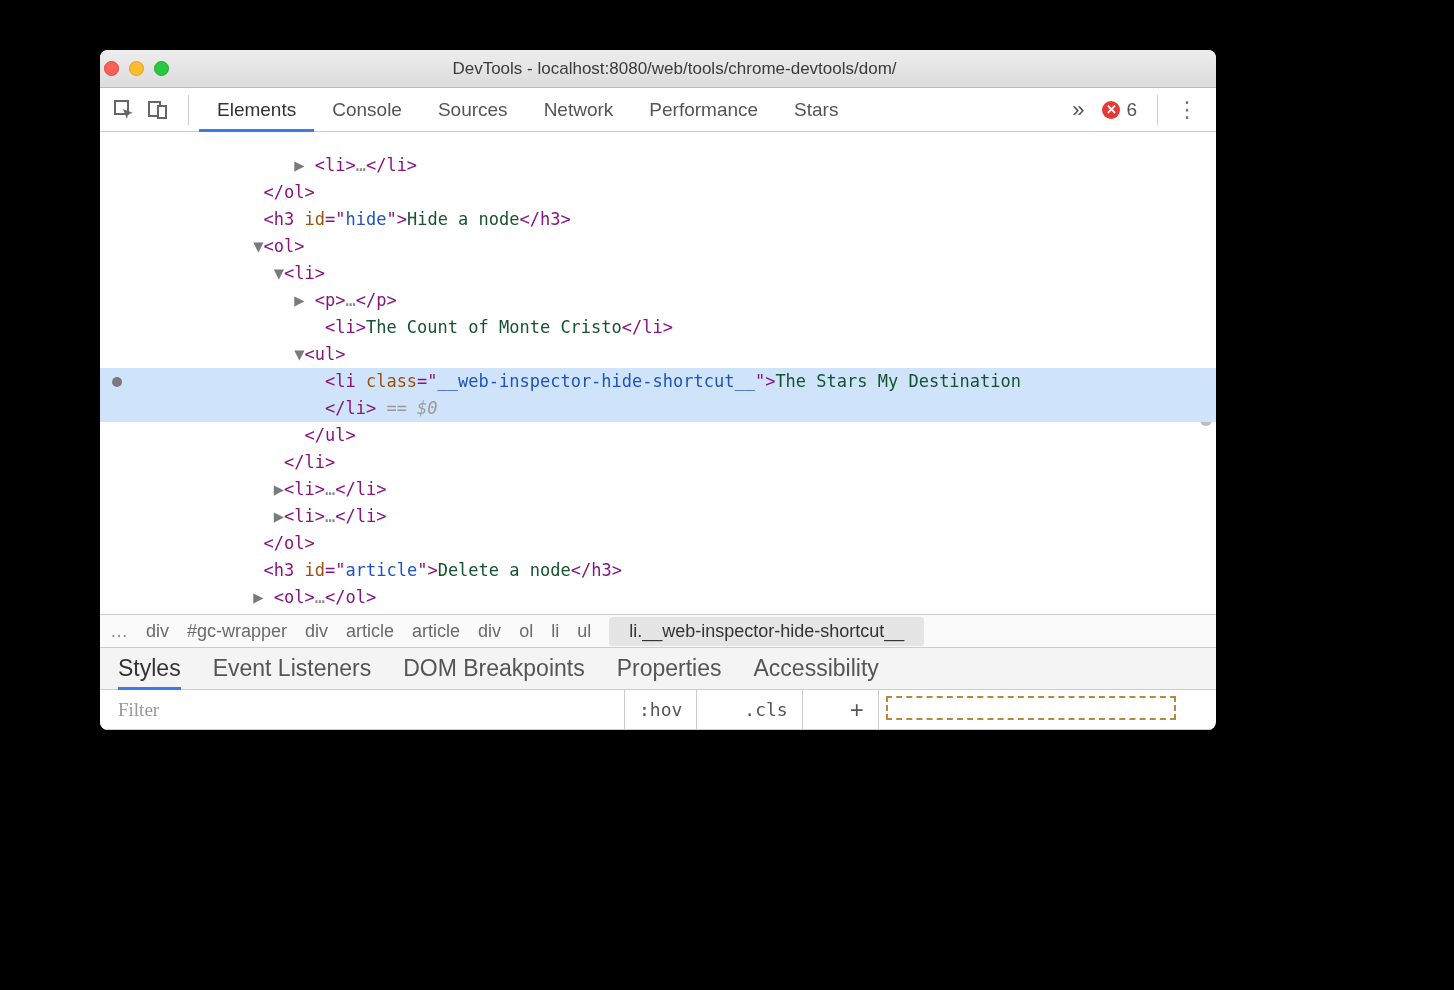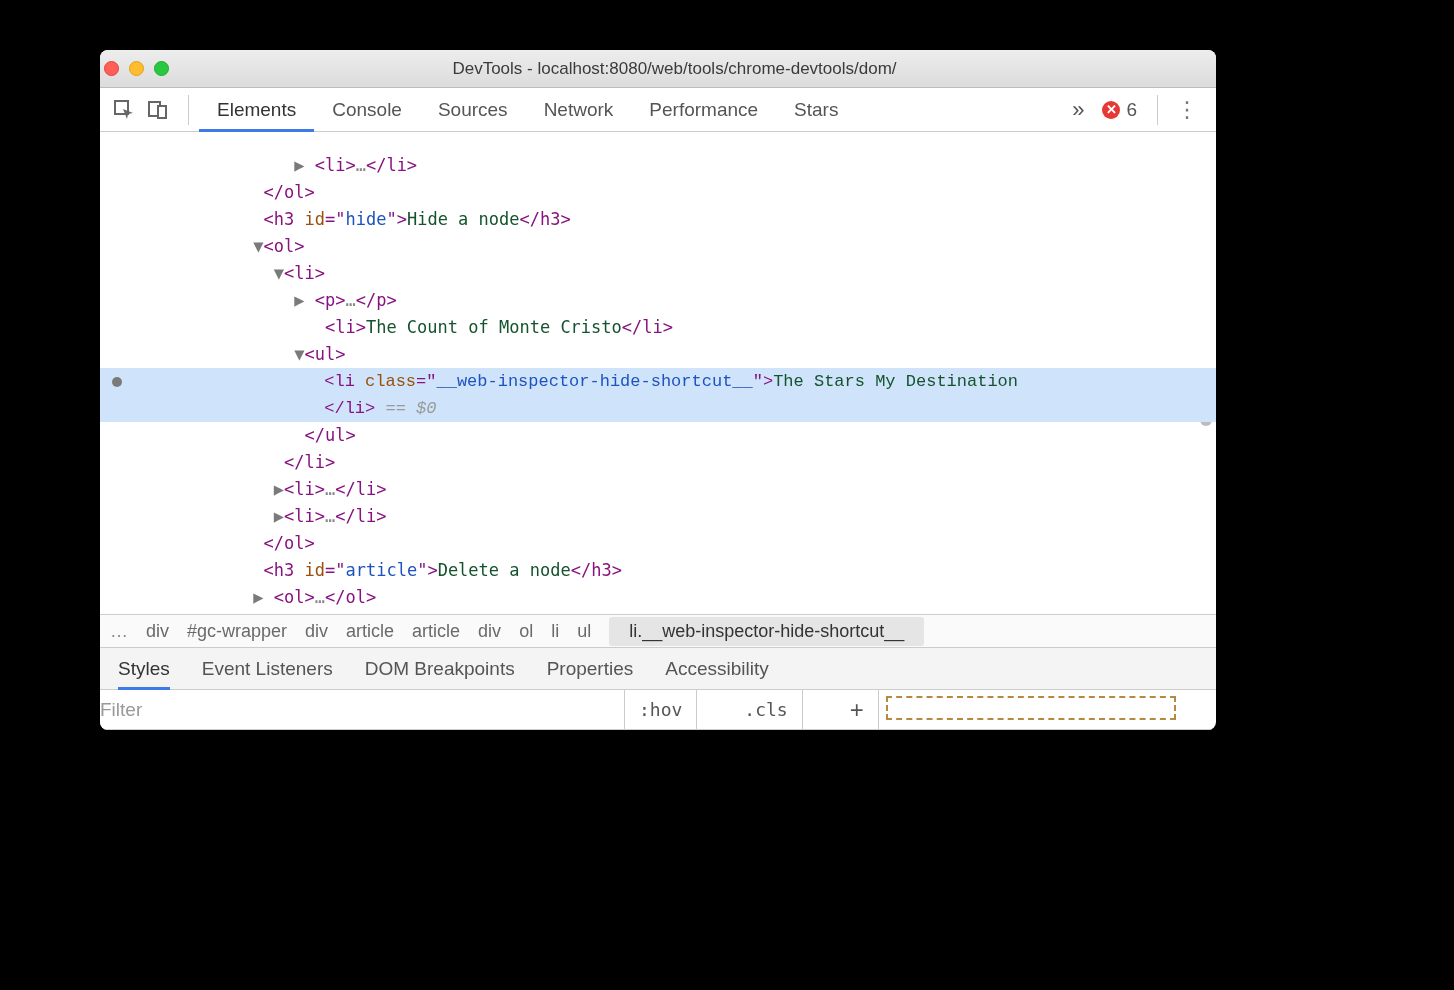--- a/index.html
+++ b/index.html
@@ -66,21 +66,21 @@
     font-family: Menlo, Consolas, monospace;
     font-size: 17px;
     line-height: 27px;
     overflow: hidden;
     position: relative;
     color:#333;
     margin-top:24px;
   }
   .dom-inner { position:absolute; top:-4px; left:0; right:0; }
   .line { white-space: pre; padding-left: 10px; }
-  .line.sel { background:#cfe4fb;font-family:Liberation Mono, monospace; }
+  .line.sel { background:#cfe4fb; }
   .gutter-dot {
     width:10px; height:10px; border-radius:50%; background:#7a7a7a;
     position:absolute; left:12px; margin-top:9px;
   }
   .tri { display:inline-block; color:#7a7a7a; cursor:pointer; }
   .pk { color:#881280; } 
   .attr { color:#9a4f0a; }
   .str { color:#1e52be; }
   .txt { color:#14532d; }
   .ell { color:#888; }
@@ -88,30 +88,30 @@
   .crumbs {
     height: 34px; border-top:1px solid #ccc; border-bottom:1px solid #ccc;
     display:flex; align-items:center; font-size:18px; color:#555;
     padding:0 10px; gap:18px; background:#fafafa;
   }
   .crumb { cursor:pointer; color:#6a6a6a; }
   .crumb.sel { background:#e5e5e5; padding:4px 20px; border-radius:3px; color:#333;}
   .crumb.dots { color:#888;}
   .sub-tabs {
     height:42px; display:flex; align-items:center; gap:32px; padding:0 18px;
-    font-size:19px; color:#555; background:#f4f4f4; border-bottom:1px solid #ccc;
+    font-size:23px; color:#555; background:#f4f4f4; border-bottom:1px solid #ccc;
   }
   .sub-tab { cursor:pointer; height:42px; display:flex; align-items:center; }
   .sub-tab.active { color:#333; box-shadow: inset 0 -3px 0 #3e7ae6; }
   .filter-row {
     height:40px; display:flex; align-items:stretch; border-bottom:1px solid #ccc;
   }
   .filter-input {
-    flex:0 0 525px; border:none; outline:none; font-size:19px; padding:0 0; color:#b91c1c;
-    border-right:1px solid #ccc; font-family: Liberation Sans, sans-serif;
+    flex:0 0 525px; border:none; outline:none; font-size:19px; padding:0 18px; color:#b91c1c;
+    border-right:1px solid #ccc; font-family: Liberation Serif, serif;
   }
   .filter-input::placeholder { color:#999; }
   .filter-btns { display:flex; align-items:center;gap:33px; }
   .fbtn {
     padding:0 14px; height:40px; display:flex; align-items:center;
     border-right:1px solid #ccc; font-family: Menlo, monospace; font-size:18px; color:#555; cursor:pointer;
   }
   .fbtn.plus { font-size:24px; font-family:inherit; border-right:1px solid #ccc;}
   .box-model-area {
     flex:1; background:#fff; position:relative; height:10px;

